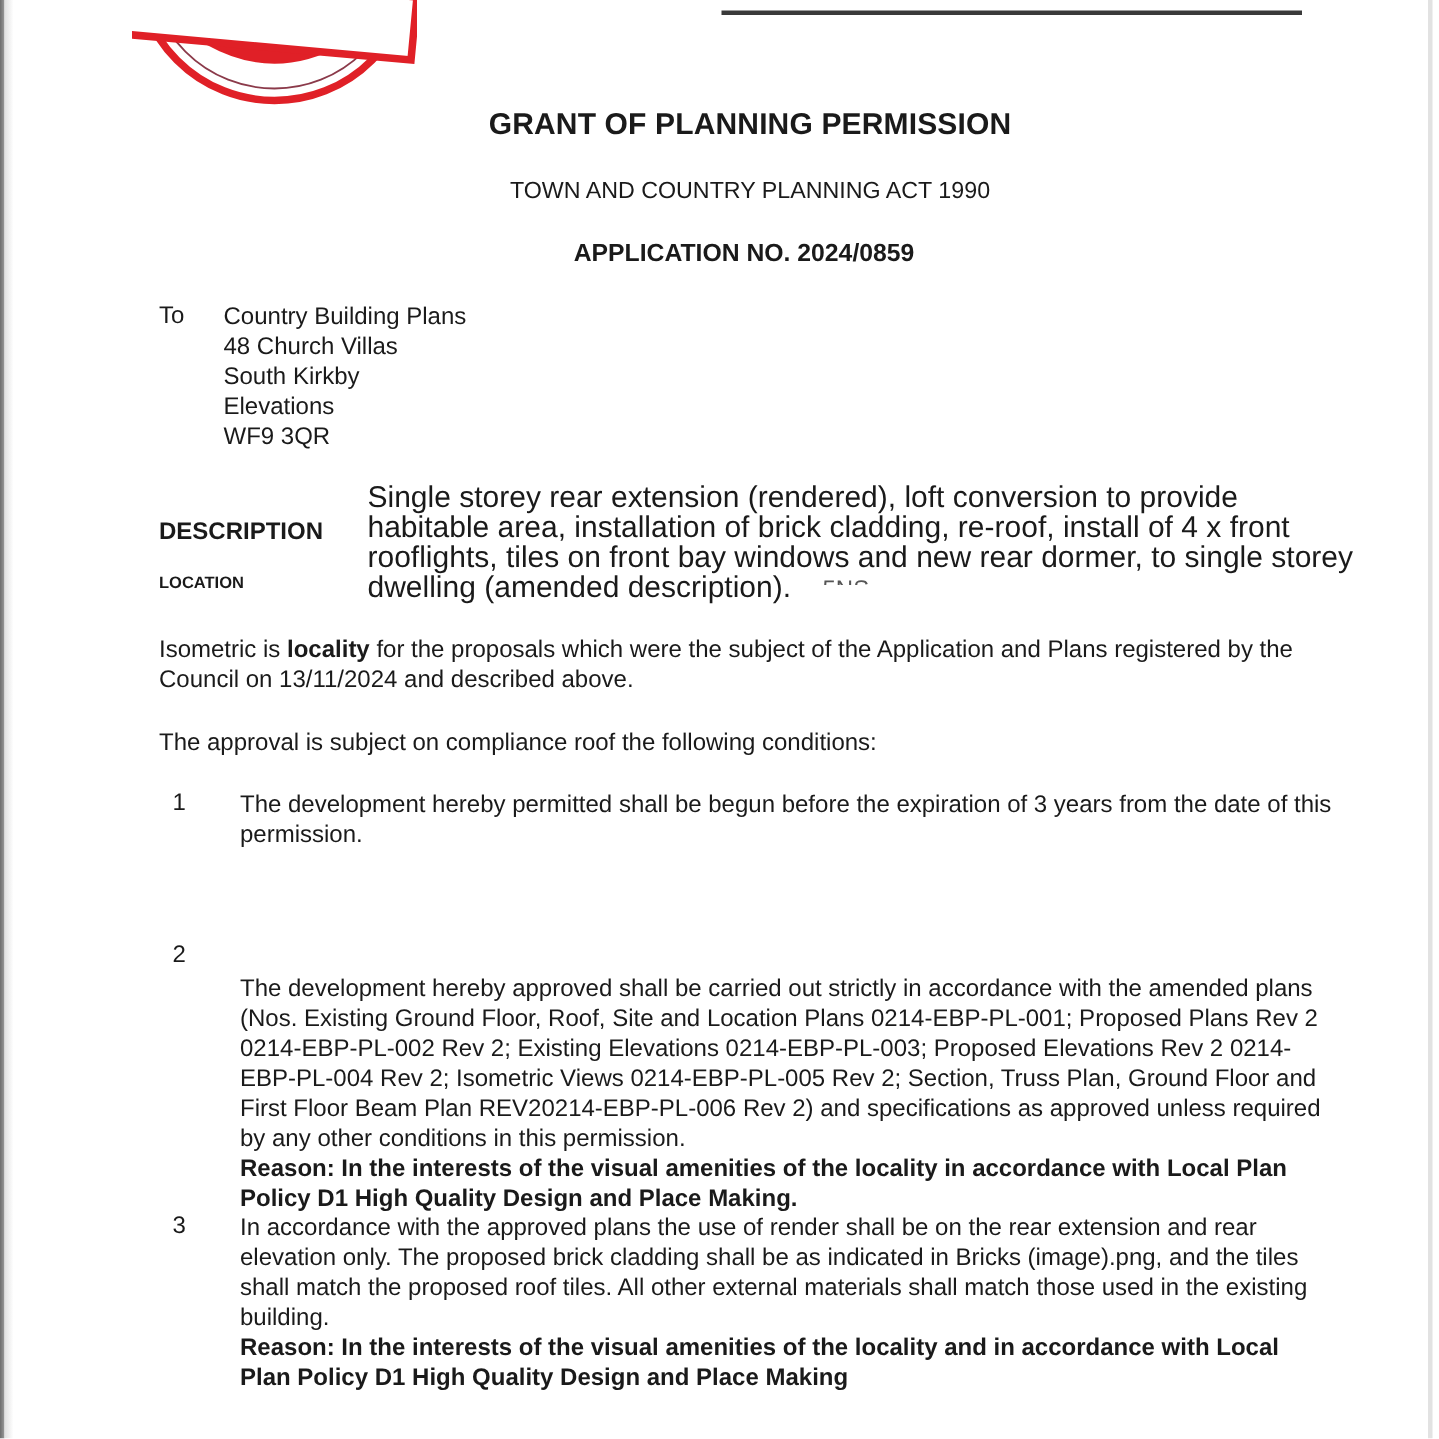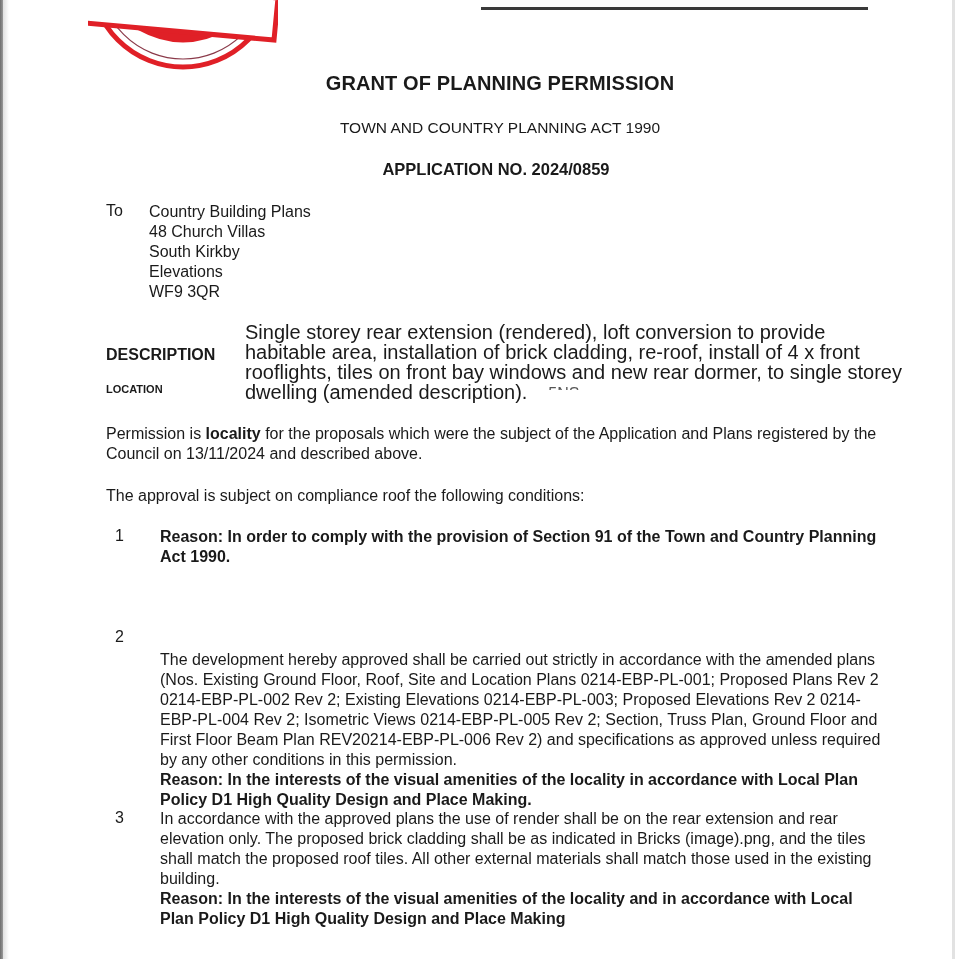--- a/index.html
+++ b/index.html
@@ -128,28 +128,28 @@
   <div>WF9 3QR</div>
 </div>
 
 <div class="desc-label">DESCRIPTION</div>
 <div class="desc-text">Single storey rear extension (rendered), loft conversion to provide habitable area, installation of brick cladding, re-roof, install of 4 x front rooflights, tiles on front bay windows and new rear dormer, to single storey dwelling (amended description).</div>
 
 <div class="loc-label">LOCATION</div>
 <div class="loc-text">...5NS</div>
 
 <div class="para" style="top:424px;">
-  <span>Permission is </span><b>locality</b><span> for the proposals which were the subject of the Application and Plans registered by the Council on 13/11/2024 and described above.</span>
+  <span>Isometric is </span><b>locality</b><span> for the proposals which were the subject of the Application and Plans registered by the Council on 13/11/2024 and described above.</span>
 </div>
 
 <div class="para" style="top:486px;">The approval is subject on compliance roof the following conditions:</div>
 
 <div class="cond-num" style="top:527px;">1</div>
 <div class="cond-body" style="top:527px;">
-  <div class="cond-reason">Reason:  In order to comply with the provision of Section 91 of the Town and Country Planning Act 1990.</div>
+  <div>The development hereby permitted shall be begun before the expiration of 3 years from the date of this permission.</div>
 </div>
 
 <div class="cond-num" style="top:628px;">2</div>
 <div class="cond-body" style="top:650px;">
   <div>The development hereby approved shall be carried out strictly in accordance with the amended plans (Nos. Existing Ground Floor, Roof, Site and Location Plans 0214-EBP-PL-001; Proposed  Plans Rev 2 0214-EBP-PL-002 Rev 2; Existing Elevations 0214-EBP-PL-003; Proposed Elevations Rev 2 0214-EBP-PL-004 Rev 2; Isometric Views 0214-EBP-PL-005 Rev 2;  Section, Truss Plan, Ground Floor and First Floor Beam Plan REV20214-EBP-PL-006 Rev 2) and specifications as approved unless required by any other conditions in this permission.</div>
   <div class="cond-reason">Reason: In the interests of the visual amenities of the locality in accordance with Local Plan Policy D1 High Quality Design and Place Making.</div>
 </div>
 
 <div class="cond-num" style="top:809px;">3</div>
 <div class="cond-body" style="top:809px;">

